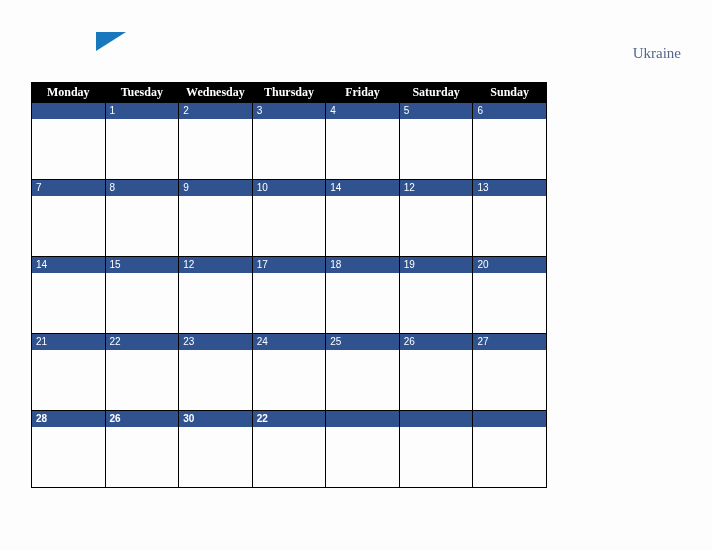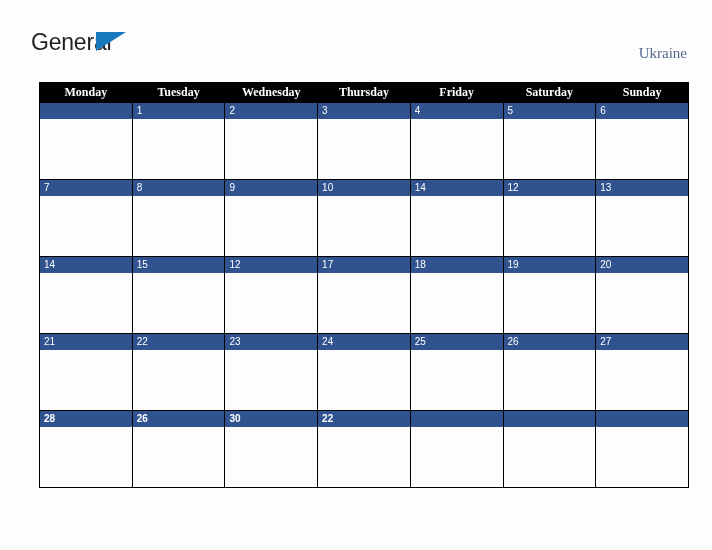--- a/index.html
+++ b/index.html
@@ -74,34 +74,34 @@
     text-align: center;
     font-family: "Liberation Serif", serif;
     font-size: 35px;
     color: #2d4671;
     letter-spacing: 0.2px;
   }
 
   
   .cal-country {
     position: absolute;
-    right: 25px;
+    right: 31px;
     top: 45px;
     font-family: "Liberation Serif", serif;
     font-size: 15px;
     color: #54678c;
     text-align: right;
   }
 
   
   .calendar {
     position: absolute;
-    left: 39px;
+    left: 31px;
     top: 82px;
-    width: 650px;
+    width: 516px;
     border-collapse: collapse;
     table-layout: fixed;
   }
   .calendar th {
     background: #000000;
     color: #ffffff;
     font-family: "Liberation Serif", serif;
     font-size: 12px;
     font-weight: bold;
     height: 19px;
@@ -140,21 +140,20 @@
   .cell-body {
     height: 60px;
   }
 </style>
 </head>
 <body>
 
 <div class="page-header">
 
   <div class="logo">
-    <span class="logo-line1">General</span>
     <span class="logo-triangle"></span>
     <span class="logo-line2">Blue</span>
   </div>
 
 
   <div class="cal-country">Ukraine</div>
 
 </div>
 
 <table class="calendar">

